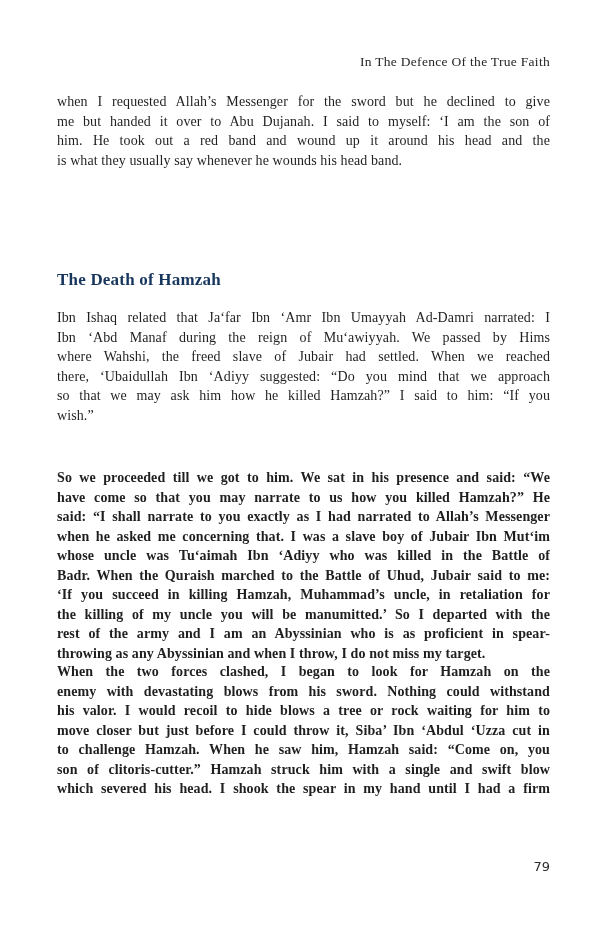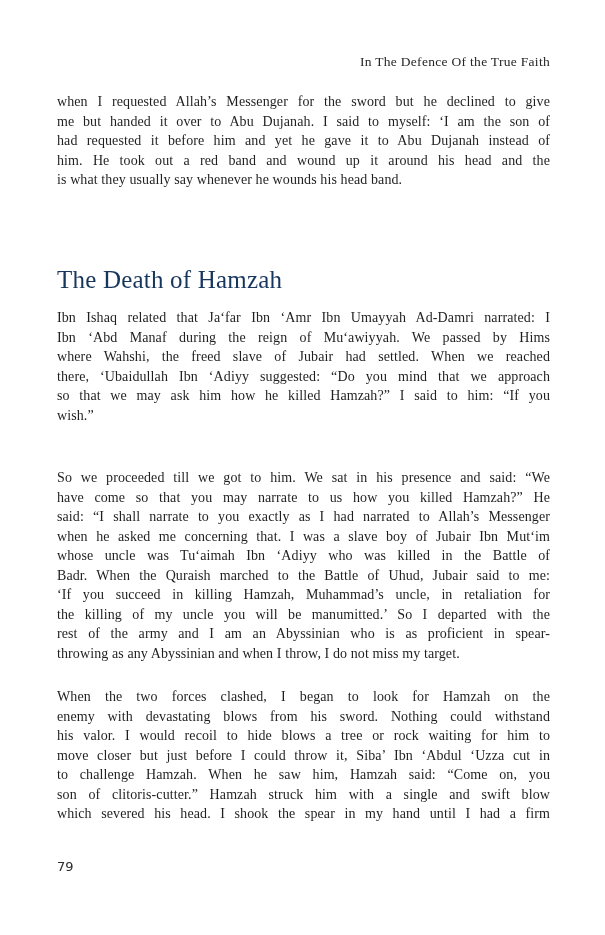--- a/index.html
+++ b/index.html
@@ -28,22 +28,22 @@
 
   #content-blocks .block {
     position: absolute;
     left: 57px;
     width: 493px;
   }
   
   #content-blocks .block:nth-child(1) { top: 92px;  }
   #content-blocks .block:nth-child(2) { top: 268px; }
   #content-blocks .block:nth-child(3) { top: 308px; }
-  #content-blocks .block:nth-child(4) { top: 468px; }
-  #content-blocks .block:nth-child(5) { top: 687px; }
+  #content-blocks .block:nth-child(4) { top: 468px; font-weight: bold; }
+  #content-blocks .block:nth-child(5) { top: 662px; font-weight: bold; }
 
   .para {
     font-size: 14px;
     line-height: 19.5px;
     letter-spacing: 0.1px;
   }
   .para .line {
     height: 19.5px;
     text-align: justify;
     text-align-last: justify;
@@ -51,51 +51,50 @@
     white-space: normal;
     overflow: hidden;
   }
   .para .line.last {
     text-align: left;
     text-align-last: left;
   }
 
   .heading {
     margin: 0;
-    font-size: 25px;
+    font-size: 17px;
     line-height: 24px;
-    font-weight: 400;
+    font-weight: 700;
     letter-spacing: 0.2px;
     color: #17365d;
   }
 
   .page-number {
     position: absolute;
     top: 859px;
     left: 57px;
     width: 493px;
-    text-align: left;
+    text-align: right;
     font-family: "DejaVu Sans", "Liberation Sans", sans-serif;
     font-size: 13px;
     line-height: 16px;
     color: #2b2b2b;
   }
 </style>
 </head>
 <body>
 
 <div class="page">
 
   <div class="running-head">In The Defence Of the True Faith</div>
 
   <div id="content-blocks">
       <div class="para block">
         <div class="line">when I requested Allah’s Messenger for the sword but he declined to give</div>
         <div class="line">me but handed it over to Abu Dujanah. I said to myself: ‘I am the son of</div>
-        <div class="line">had requested it before him and yet he gave it to Abu Dujanah instead of</div>
         <div class="line">him. He took out a red band and wound up it around his head and the</div>
         <div class="line last">is what they usually say whenever he wounds his head band.</div>
       </div>
       <h2 class="heading block">The Death of Hamzah</h2>
       <div class="para block">
         <div class="line">Ibn Ishaq related that Ja‘far Ibn ‘Amr Ibn Umayyah Ad-Damri narrated: I</div>
         <div class="line">Ibn ‘Abd Manaf during the reign of Mu‘awiyyah. We passed by Hims</div>
         <div class="line">where Wahshi, the freed slave of Jubair had settled. When we reached</div>
         <div class="line">there, ‘Ubaidullah Ibn ‘Adiyy suggested: “Do you mind that we approach</div>
         <div class="line">so that we may ask him how he killed Hamzah?” I said to him: “If you</div>

